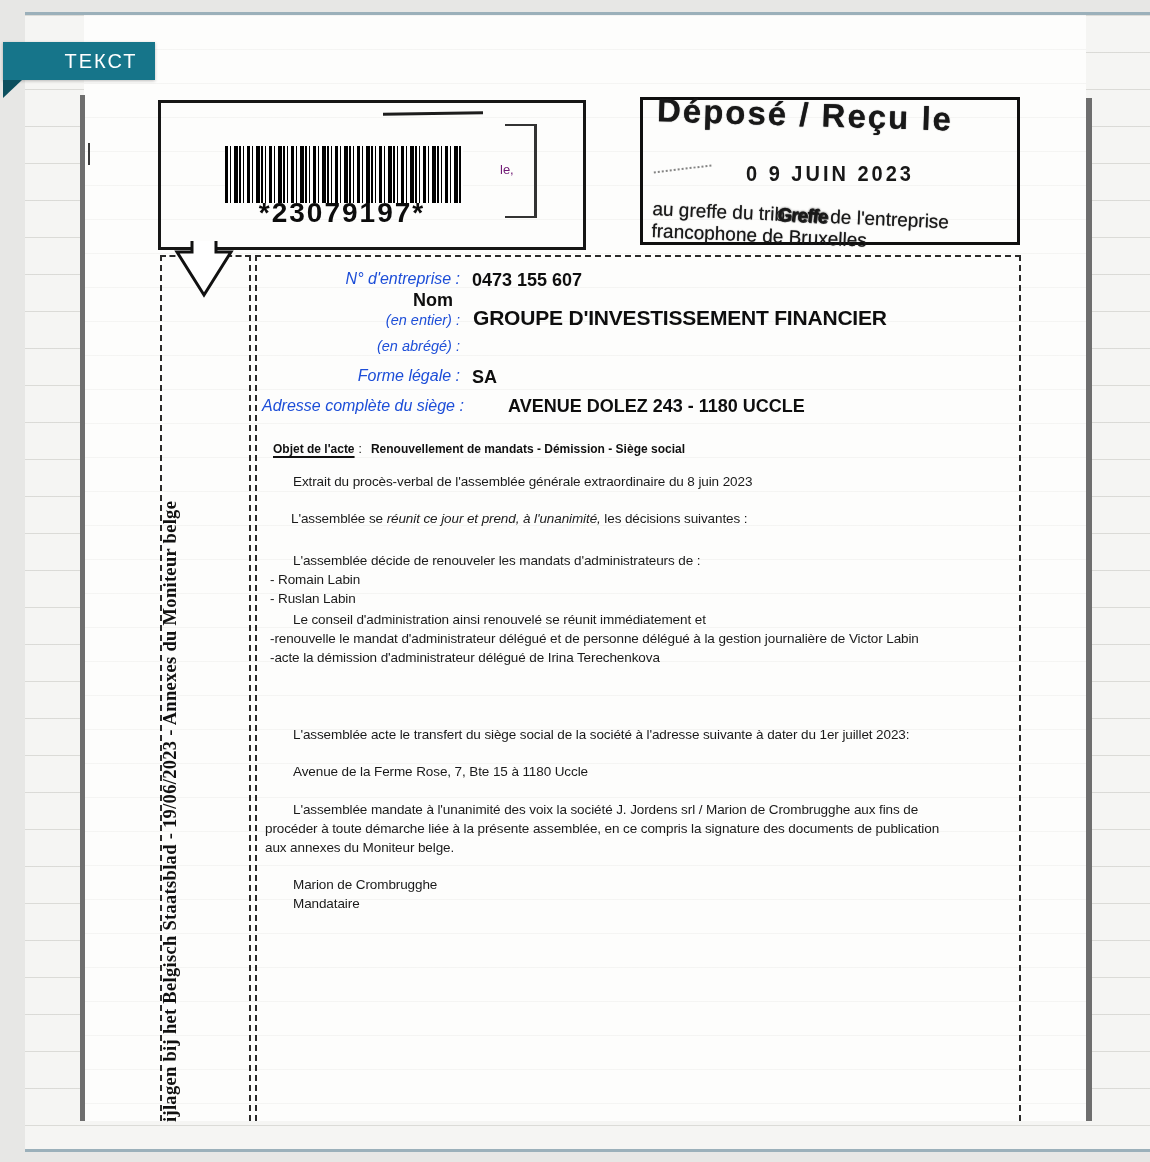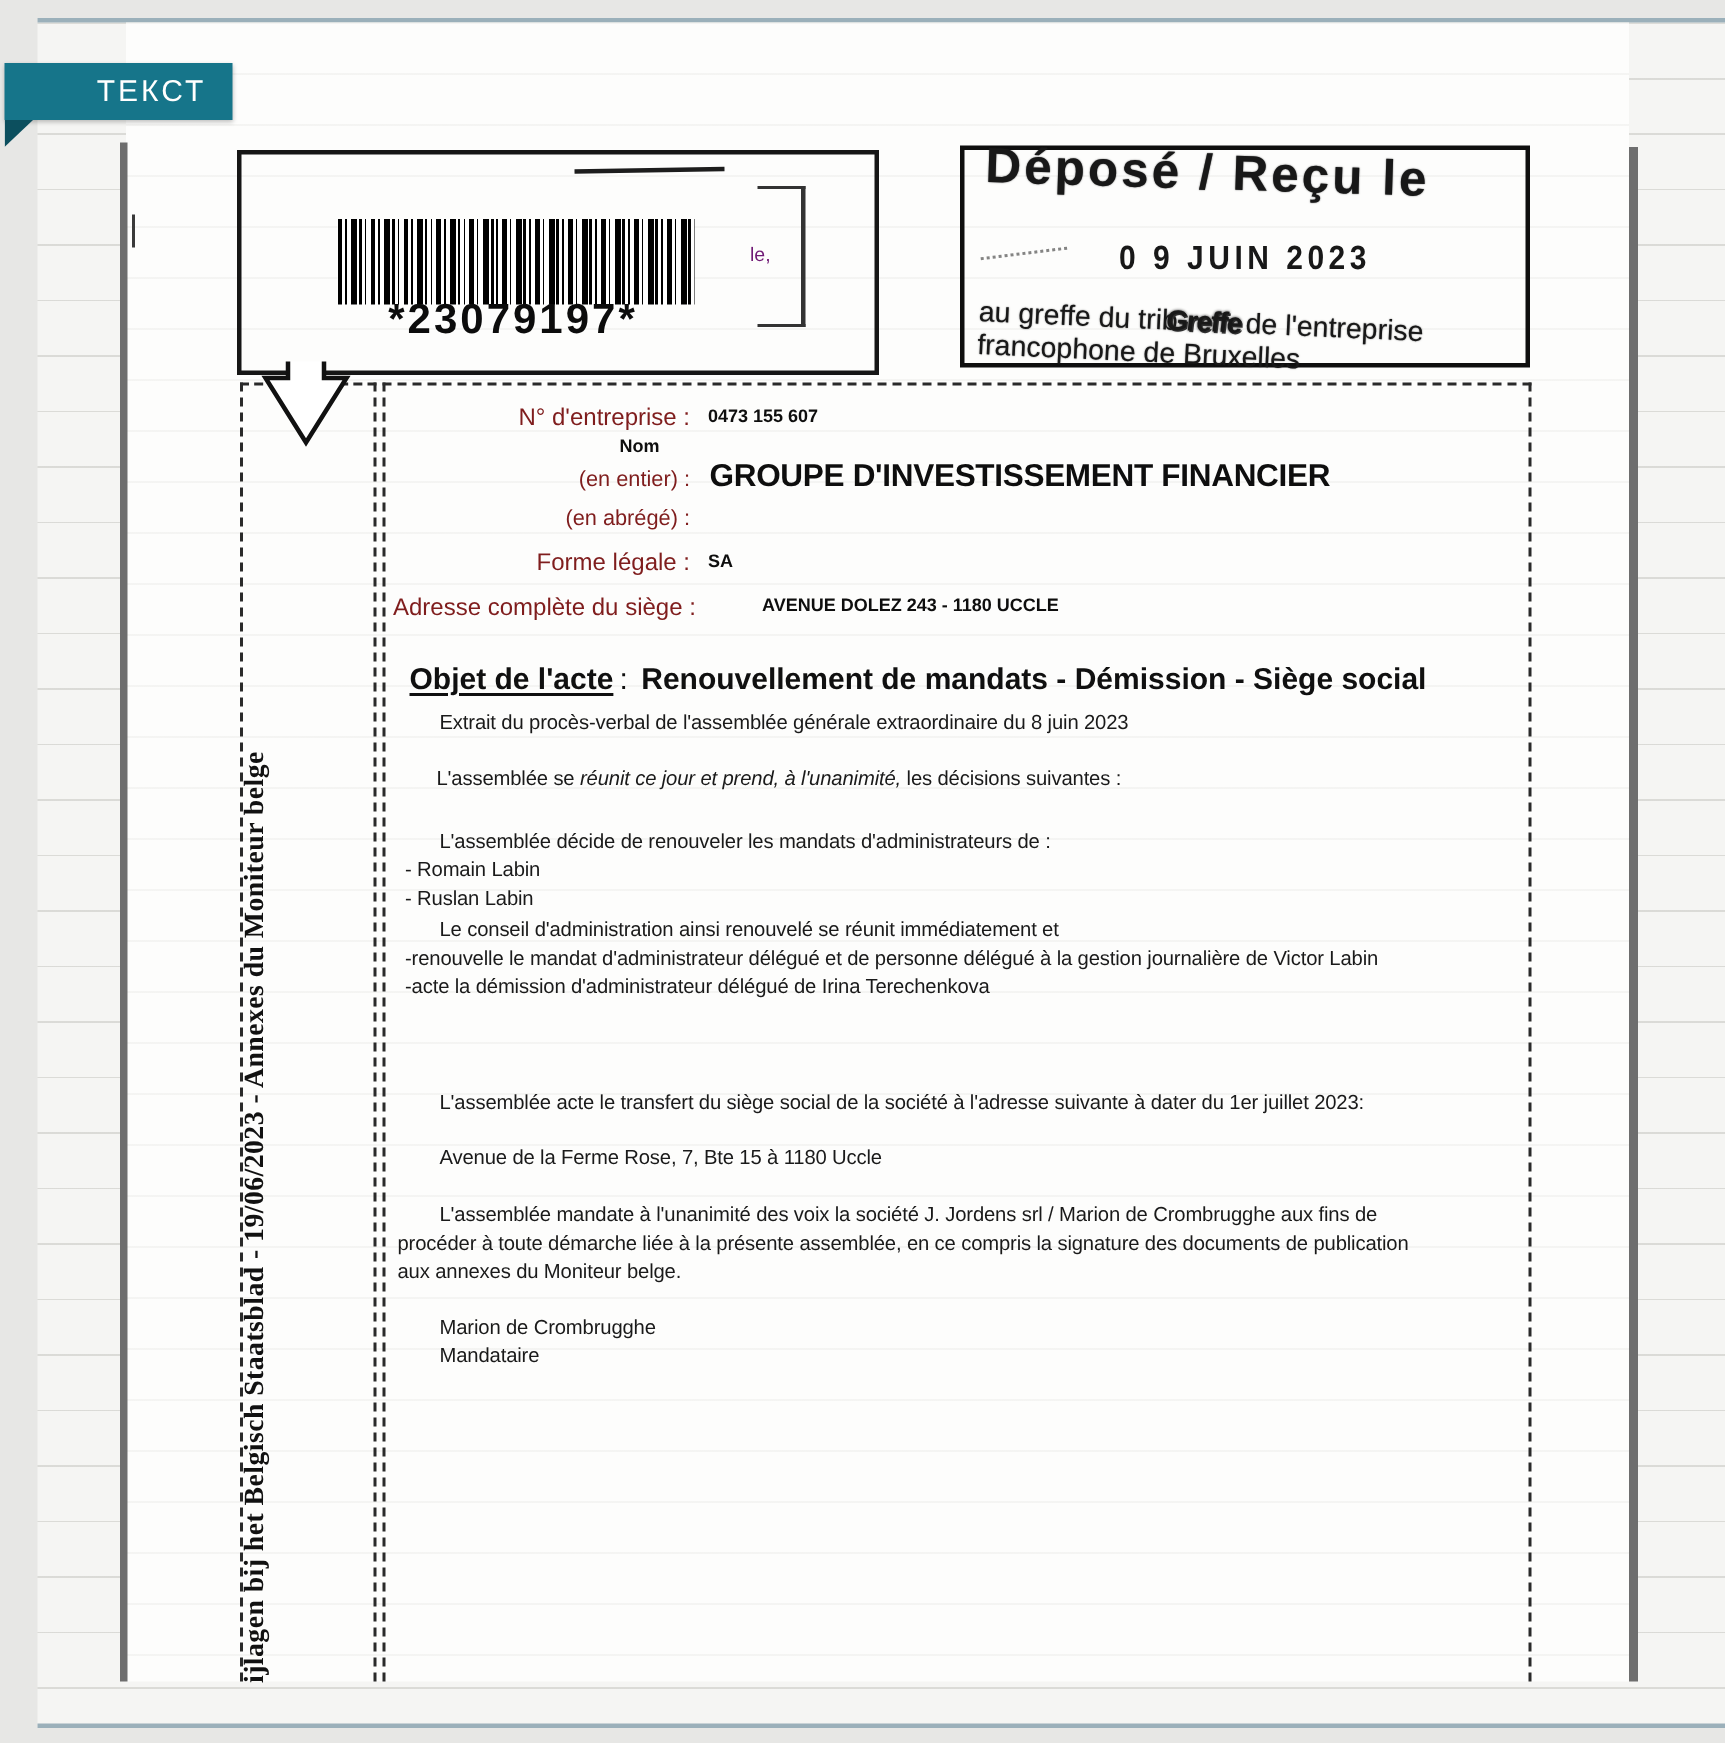--- a/index.html
+++ b/index.html
@@ -35,26 +35,26 @@
   .stamp-title{position:absolute;left:14px;top:-4px;white-space:nowrap;font-size:33px;font-weight:bold;letter-spacing:2px;transform:rotate(1.8deg);text-shadow:0 0 1px rgba(25,25,25,.8);}
   .stamp-scribble{position:absolute;left:10px;top:58px;width:58px;height:10px;border-bottom:2px dotted #444;transform:rotate(-7deg);opacity:.65;}
   .stamp-date{position:absolute;left:0;top:62px;width:100%;text-align:center;font-size:20px;font-weight:bold;letter-spacing:3px;transform:scaleY(1.12);}
   .stamp-lines{position:absolute;left:10px;top:98px;font-size:19px;line-height:22px;white-space:nowrap;transform:rotate(2.6deg);transform-origin:0 0;text-shadow:0 0 1px rgba(25,25,25,.7);}
   .stamp-overlap{display:inline-block;font-weight:bold;margin-left:-8px;margin-right:-2px;letter-spacing:-1px;transform:skewX(-4deg);text-shadow:0 0 2px #222,1px 1px 0 #333;}
   
   .dash-col{position:absolute;left:160px;top:255px;width:91px;height:866px;border:2px dashed #2a2a2a;border-bottom:none;box-sizing:border-box;}
   .dash-main{position:absolute;left:255px;top:255px;width:766px;height:866px;border:2px dashed #2a2a2a;border-bottom:none;box-sizing:border-box;}
   .arrow{position:absolute;left:174px;top:240px;}
   
-  .lab{position:absolute;color:#7f1d1d;font-size:16px;}
+  .lab{position:absolute;color:#1d4ed8;font-size:16px;font-style:italic;}
   .lab-r{left:255px;width:205px;text-align:right;}
   .small{font-size:14.5px;}
-  .val{position:absolute;color:#0e0e0e;font-weight:bold;font-size:12px;}
+  .val{position:absolute;color:#0e0e0e;font-weight:bold;font-size:18px;}
   .val-big{font-size:21px;letter-spacing:-0.2px;}
-  .objet{position:absolute;left:273px;top:442px;font-size:20px;color:#101010;white-space:nowrap;}
+  .objet{position:absolute;left:273px;top:442px;font-size:12px;color:#101010;white-space:nowrap;}
   .objet .t{font-weight:bold;text-decoration:underline;text-underline-offset:3px;text-decoration-thickness:2px;}
   .objet .c{padding:0 9px 0 4px;}
   .objet .v{font-weight:bold;}
   
   .bt{position:absolute;color:#1a1a1a;font-size:13.5px;line-height:19px;letter-spacing:-0.1px;white-space:nowrap;}
   .ital{font-style:italic;}
   .ind1{text-indent:23px;}
   .ind2{text-indent:28px;}
   
   .vtext{position:absolute;left:160px;top:1122px;width:672px;height:26px;transform:rotate(-90deg);transform-origin:0 0;

